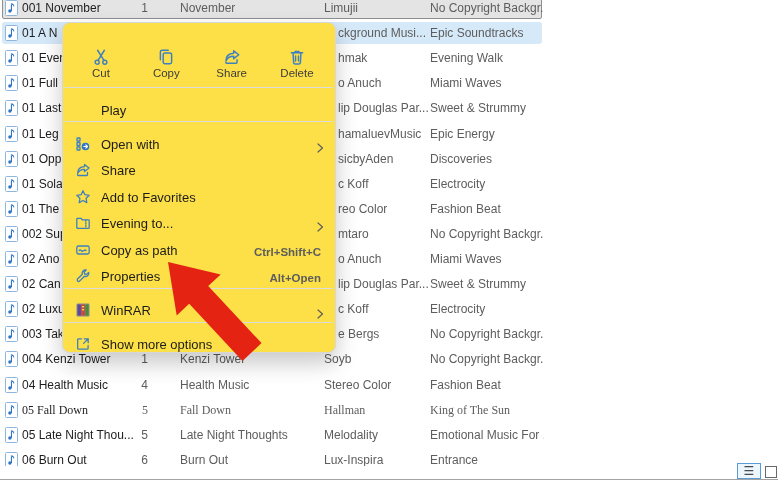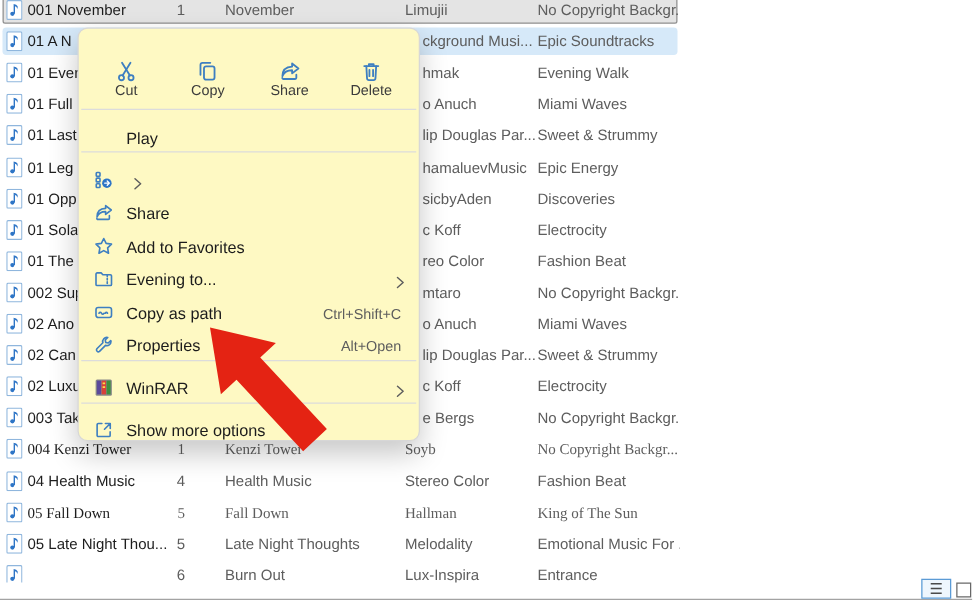--- a/index.html
+++ b/index.html
@@ -12,34 +12,34 @@
   .band.sel-blue{background:#d6e9f9;}
   .cell{position:absolute;top:0;height:25px;line-height:25px;font-size:12px;white-space:nowrap;overflow:hidden;}
   .c-name{left:22px;width:120px;color:#1d1d1d;}
   .c-track{left:118px;width:30px;text-align:right;color:#5d5d5d;}
   .c-title{left:180px;width:140px;color:#5d5d5d;}
   .c-artist{left:324px;width:105px;color:#5d5d5d;}
   .c-artist.covered{left:338px;width:91px;}
   .c-album{left:430px;width:114px;color:#5d5d5d;}
   .ficon{position:absolute;left:5px;top:4px;width:13px;height:16px;}
   
-  .menu{position:absolute;left:62px;top:22px;width:274px;height:331px;background:#fef9c3;
+  .menu{position:absolute;left:62px;top:22px;width:274px;height:331px;background:#fde047;
         border:1px solid #d7d7d7;border-radius:8px;box-sizing:border-box;z-index:10;
         box-shadow:0 10px 22px rgba(0,0,0,.22);display:flex;flex-direction:column;padding-top:21px;}
   .quick{height:42px;display:flex;justify-content:space-between;padding:0 16px;}
   .qa{width:44px;display:flex;flex-direction:column;align-items:center;justify-content:center;cursor:default;border-radius:4px;}
   .qa .qicon{height:18px;margin-bottom:1px;}
   .qa .qlabel{font-size:11.5px;color:#3c3c3c;}
   .msep{height:8px;position:relative;}
   .msep:after{content:"";position:absolute;left:2px;right:2px;top:50%;border-top:1px solid #dcdcdc;}
   .mitem{height:28px;display:flex;align-items:flex-end;padding:0 10px 0 12px;border-radius:4px;}
   .mitem .micon{width:16px;height:16px;margin-right:10px;flex:0 0 16px;}
   .mitem .micon.empty{visibility:hidden;}
   .mitem .mlabel{font-size:13px;color:#1c1c1c;flex:1;white-space:nowrap;}
-  .mitem .mshort{font-size:11.5px;color:#5d5d5d;margin-right:4px;}
+  .mitem .mshort{font-size:11.5px;color:#5d5d5d;margin-right:4px;font-weight:bold;}
   .mitem .mchev{width:10px;height:12px;margin-left:4px;}
   
   .arrow-svg{position:absolute;left:0;top:0;width:778px;height:486px;z-index:20;pointer-events:none;}
   
   .statusbar{position:absolute;left:0;top:466px;width:778px;height:20px;background:#ffffff;z-index:30;}
   .statusline{position:absolute;left:0;top:13px;width:778px;border-top:1px solid #a3a3a3;}
   .view-details{position:absolute;left:737px;top:-3px;width:24px;height:16px;box-sizing:border-box;
       border:1px solid #5b9bd5;background:#eef6fd;color:#4a4a4a;font-size:12px;line-height:14px;text-align:center;}
   .view-grid{position:absolute;left:765px;top:0px;width:12px;height:12px;box-sizing:border-box;
       border:1px solid #686868;background:#fff;}
@@ -200,21 +200,21 @@
         <span class="ficon"><svg width="13" height="16" viewBox="0 0 13 16">
             <rect x="0.5" y="0.5" width="12" height="15" rx="1" fill="#ffffff" stroke="#8fb6dd" stroke-width="1"></rect>
             <circle cx="4.9" cy="11" r="1.7" fill="#2e75c6"></circle>
             <rect x="5.9" y="4.6" width="1.1" height="6.4" fill="#2e75c6"></rect>
             <path d="M5.9 4.6 q2.6 0.4 3.2 2.6 v-2.2 q-0.8 -1.6 -3.2 -1.8 Z" fill="#2e75c6"></path>
           </svg></span>
         <div class="cell c-name">003 Tak</div>
         <div class="cell c-artist covered">e Bergs</div>
         <div class="cell c-album">No Copyright Backgr...</div>
       </div>
-      <div class="row" style="top: 347.4px; font-family: Liberation Serif, serif;">
+      <div class="row" style="top: 347.4px;">
         <span class="ficon"><svg width="13" height="16" viewBox="0 0 13 16">
             <rect x="0.5" y="0.5" width="12" height="15" rx="1" fill="#ffffff" stroke="#8fb6dd" stroke-width="1"></rect>
             <circle cx="4.9" cy="11" r="1.7" fill="#2e75c6"></circle>
             <rect x="5.9" y="4.6" width="1.1" height="6.4" fill="#2e75c6"></rect>
             <path d="M5.9 4.6 q2.6 0.4 3.2 2.6 v-2.2 q-0.8 -1.6 -3.2 -1.8 Z" fill="#2e75c6"></path>
           </svg></span>
         <div class="cell c-name">004 Kenzi Tower</div>
         <div class="cell c-track">1</div>
         <div class="cell c-title">Kenzi Tower</div>
         <div class="cell c-artist">Soyb</div>
@@ -259,20 +259,21 @@
         <div class="cell c-artist">Melodality</div>
         <div class="cell c-album">Emotional Music For ...</div>
       </div>
       <div class="row" style="top: 447.8px;">
         <span class="ficon"><svg width="13" height="16" viewBox="0 0 13 16">
             <rect x="0.5" y="0.5" width="12" height="15" rx="1" fill="#ffffff" stroke="#8fb6dd" stroke-width="1"></rect>
             <circle cx="4.9" cy="11" r="1.7" fill="#2e75c6"></circle>
             <rect x="5.9" y="4.6" width="1.1" height="6.4" fill="#2e75c6"></rect>
             <path d="M5.9 4.6 q2.6 0.4 3.2 2.6 v-2.2 q-0.8 -1.6 -3.2 -1.8 Z" fill="#2e75c6"></path>
           </svg></span>
+        <div class="cell c-name">06 Burn Out</div>
         <div class="cell c-track">6</div>
         <div class="cell c-title">Burn Out</div>
         <div class="cell c-artist">Lux-Inspira</div>
         <div class="cell c-album">Entrance</div>
       </div>
     </div>
 
   <div class="menu" id="menu">
       <div class="quick">
         <div class="qa">
@@ -315,20 +316,21 @@
       </div>
       <div class="msep"></div>
       <div class="mitem">
         <span class="micon"><svg width="16" height="16" viewBox="0 0 16 16">
             <rect x="2" y="2" width="3" height="3" rx="0.6" fill="none" stroke="#3E7FC1" stroke-width="1.3" stroke-linecap="round" stroke-linejoin="round"></rect>
             <rect x="2" y="6.5" width="3" height="3" rx="0.6" fill="none" stroke="#3E7FC1" stroke-width="1.3" stroke-linecap="round" stroke-linejoin="round"></rect>
             <rect x="2" y="11" width="3" height="3" rx="0.6" fill="none" stroke="#3E7FC1" stroke-width="1.3" stroke-linecap="round" stroke-linejoin="round"></rect>
             <circle cx="10.5" cy="10.5" r="3.8" fill="#2e75c6"></circle>
             <path d="M8.8 10.5 h3.2 M10.8 8.8 l1.7 1.7 l-1.7 1.7" fill="none" stroke="#ffffff" stroke-width="1.1" stroke-linecap="round" stroke-linejoin="round"></path>
           </svg></span>
+        <span class="mlabel">Open with</span>
         <span class="mchev"><svg width="10" height="12" viewBox="0 0 10 12">
             <path d="M3 2 L7.5 6 L3 10" fill="none" stroke="#5e5e5e" stroke-width="1.2" stroke-linecap="round" stroke-linejoin="round"></path>
           </svg></span>
       </div>
       <div class="mitem">
         <span class="micon"><svg width="16" height="16" viewBox="0 0 16 16">
             <path d="M9.5 2.5 L14 6 L9.5 9.5 V7.3 C5.5 7.3 3.6 9 2.6 11.5 C2.6 7.5 5 4.9 9.5 4.7 Z" fill="none" stroke="#3E7FC1" stroke-width="1.3" stroke-linecap="round" stroke-linejoin="round"></path>
             <path d="M12.5 10.5 V12.7 a0.8 0.8 0 0 1 -0.8 0.8 H3.3 a0.8 0.8 0 0 1 -0.8 -0.8" fill="none" stroke="#3E7FC1" stroke-width="1.3" stroke-linecap="round" stroke-linejoin="round"></path>
           </svg></span>
         <span class="mlabel">Share</span>

